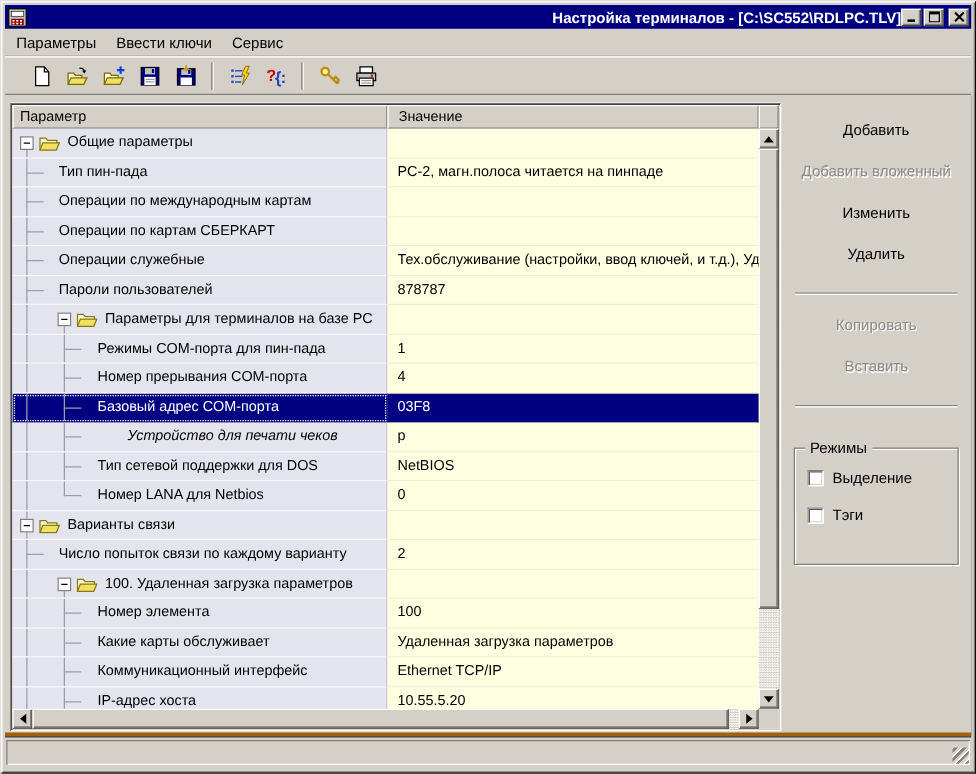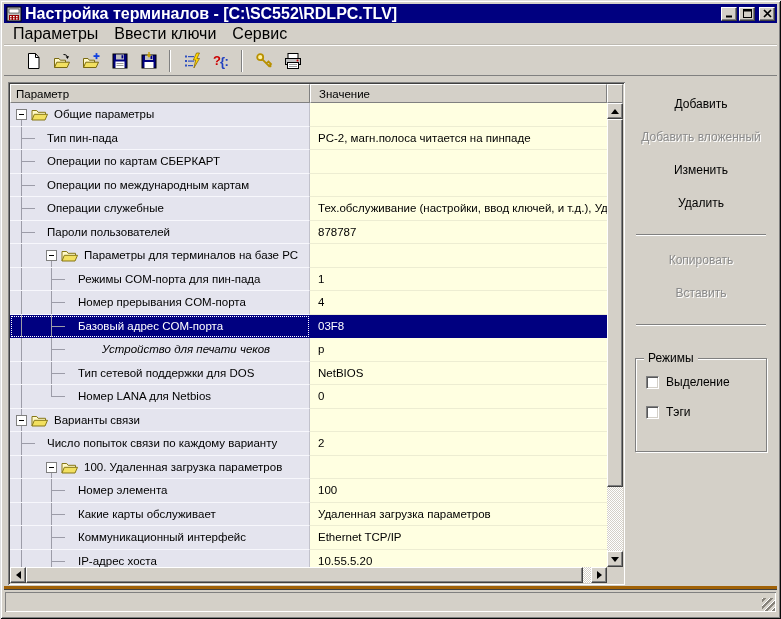--- a/index.html
+++ b/index.html
@@ -7,27 +7,27 @@
   .window{
     position:relative;width:781px;height:619px;background:#D4D0C8;
     padding:4px;
     box-shadow:inset 1px 1px 0 #DFDFDF, inset -1px -1px 0 #0A0A0A,
                inset 2px 2px 0 #FFFFFF, inset -2px -2px 0 #808080;
     overflow:hidden;
   }
   
   .titlebar{height:19px;background:#000080;display:flex;align-items:center;padding:0 2px;margin-bottom:1px;}
   .app-icon{width:16px;height:16px;margin-right:3px;flex:0 0 auto;}
-  .title-text{color:#FFFFFF;font-size:16px;font-weight:bold;white-space:nowrap;overflow:hidden;flex:1;}
+  .title-text{color:#FFFFFF;font-size:12px;font-weight:bold;white-space:nowrap;overflow:hidden;flex:1;text-align:right;}
   .win-btns{display:flex;gap:2px;}
   .win-btn{width:16px;height:14px;background:#D4D0C8;border:1px solid;border-color:#FFFFFF #404040 #404040 #FFFFFF;
     box-shadow:inset -1px -1px 0 #808080;display:flex;align-items:center;justify-content:center;padding:0;}
   .win-btn.close{margin-left:2px;}
   
-  .menubar{height:21px;display:flex;align-items:center;font-size:16px;padding-left:1px;border-bottom:1px solid #BDB9B1;}
+  .menubar{height:21px;display:flex;align-items:center;font-size:12px;padding-left:1px;border-bottom:1px solid #BDB9B1;}
   .menu-item{padding:2px 8px;color:#000;}
   
   .toolbar{height:31px;display:flex;align-items:center;padding-left:14px;
     border-top:1px solid #FFFFFF;border-bottom:1px solid #808080;}
   .tbtn{width:29px;height:26px;background:transparent;border:1px solid transparent;display:flex;align-items:center;justify-content:center;padding:0;}
   .tsep{width:2px;height:22px;border-left:1px solid #808080;border-right:1px solid #FFFFFF;margin:0 6px;}
   
   .main{display:flex;height:513px;padding:6px 2px 4px 4px;border-bottom:3px solid #a16207;box-shadow:0 1px 0 #404040;}
   .grid-panel{
     width:617px;height:503px;background:#FFFFFF;padding:2px;flex:0 0 auto;
@@ -250,31 +250,31 @@
                 <span class="row-label" style="padding-left: 37px;">Тип пин-пада</span>
                 <div class="guide" style="left: 11px;"></div>
                 <div class="tick" style="left: 11px;"></div>
               </div>
     <div class="cell value">
                 <span class="row-label">PC-2, магн.полоса читается на пинпаде</span>
               </div>
   </div>
             <div class="row">
     <div class="cell param">
+                <span class="row-label" style="padding-left: 37px;">Операции по международным картам</span>
+                <div class="guide" style="left: 11px;"></div>
+                <div class="tick" style="left: 11px;"></div>
+              </div>
+    <div class="cell value">
+                <span class="row-label"></span>
+              </div>
+  </div>
+            <div class="row">
+    <div class="cell param">
                 <span class="row-label" style="padding-left: 37px;">Операции по картам СБЕРКАРТ</span>
-                <div class="guide" style="left: 11px;"></div>
-                <div class="tick" style="left: 11px;"></div>
-              </div>
-    <div class="cell value">
-                <span class="row-label"></span>
-              </div>
-  </div>
-            <div class="row">
-    <div class="cell param">
-                <span class="row-label" style="padding-left: 37px;">Операции по международным картам</span>
                 <div class="guide" style="left: 11px;"></div>
                 <div class="tick" style="left: 11px;"></div>
               </div>
     <div class="cell value">
                 <span class="row-label"></span>
               </div>
   </div>
             <div class="row">
     <div class="cell param">
                 <span class="row-label" style="padding-left: 37px;">Операции служебные</span>

